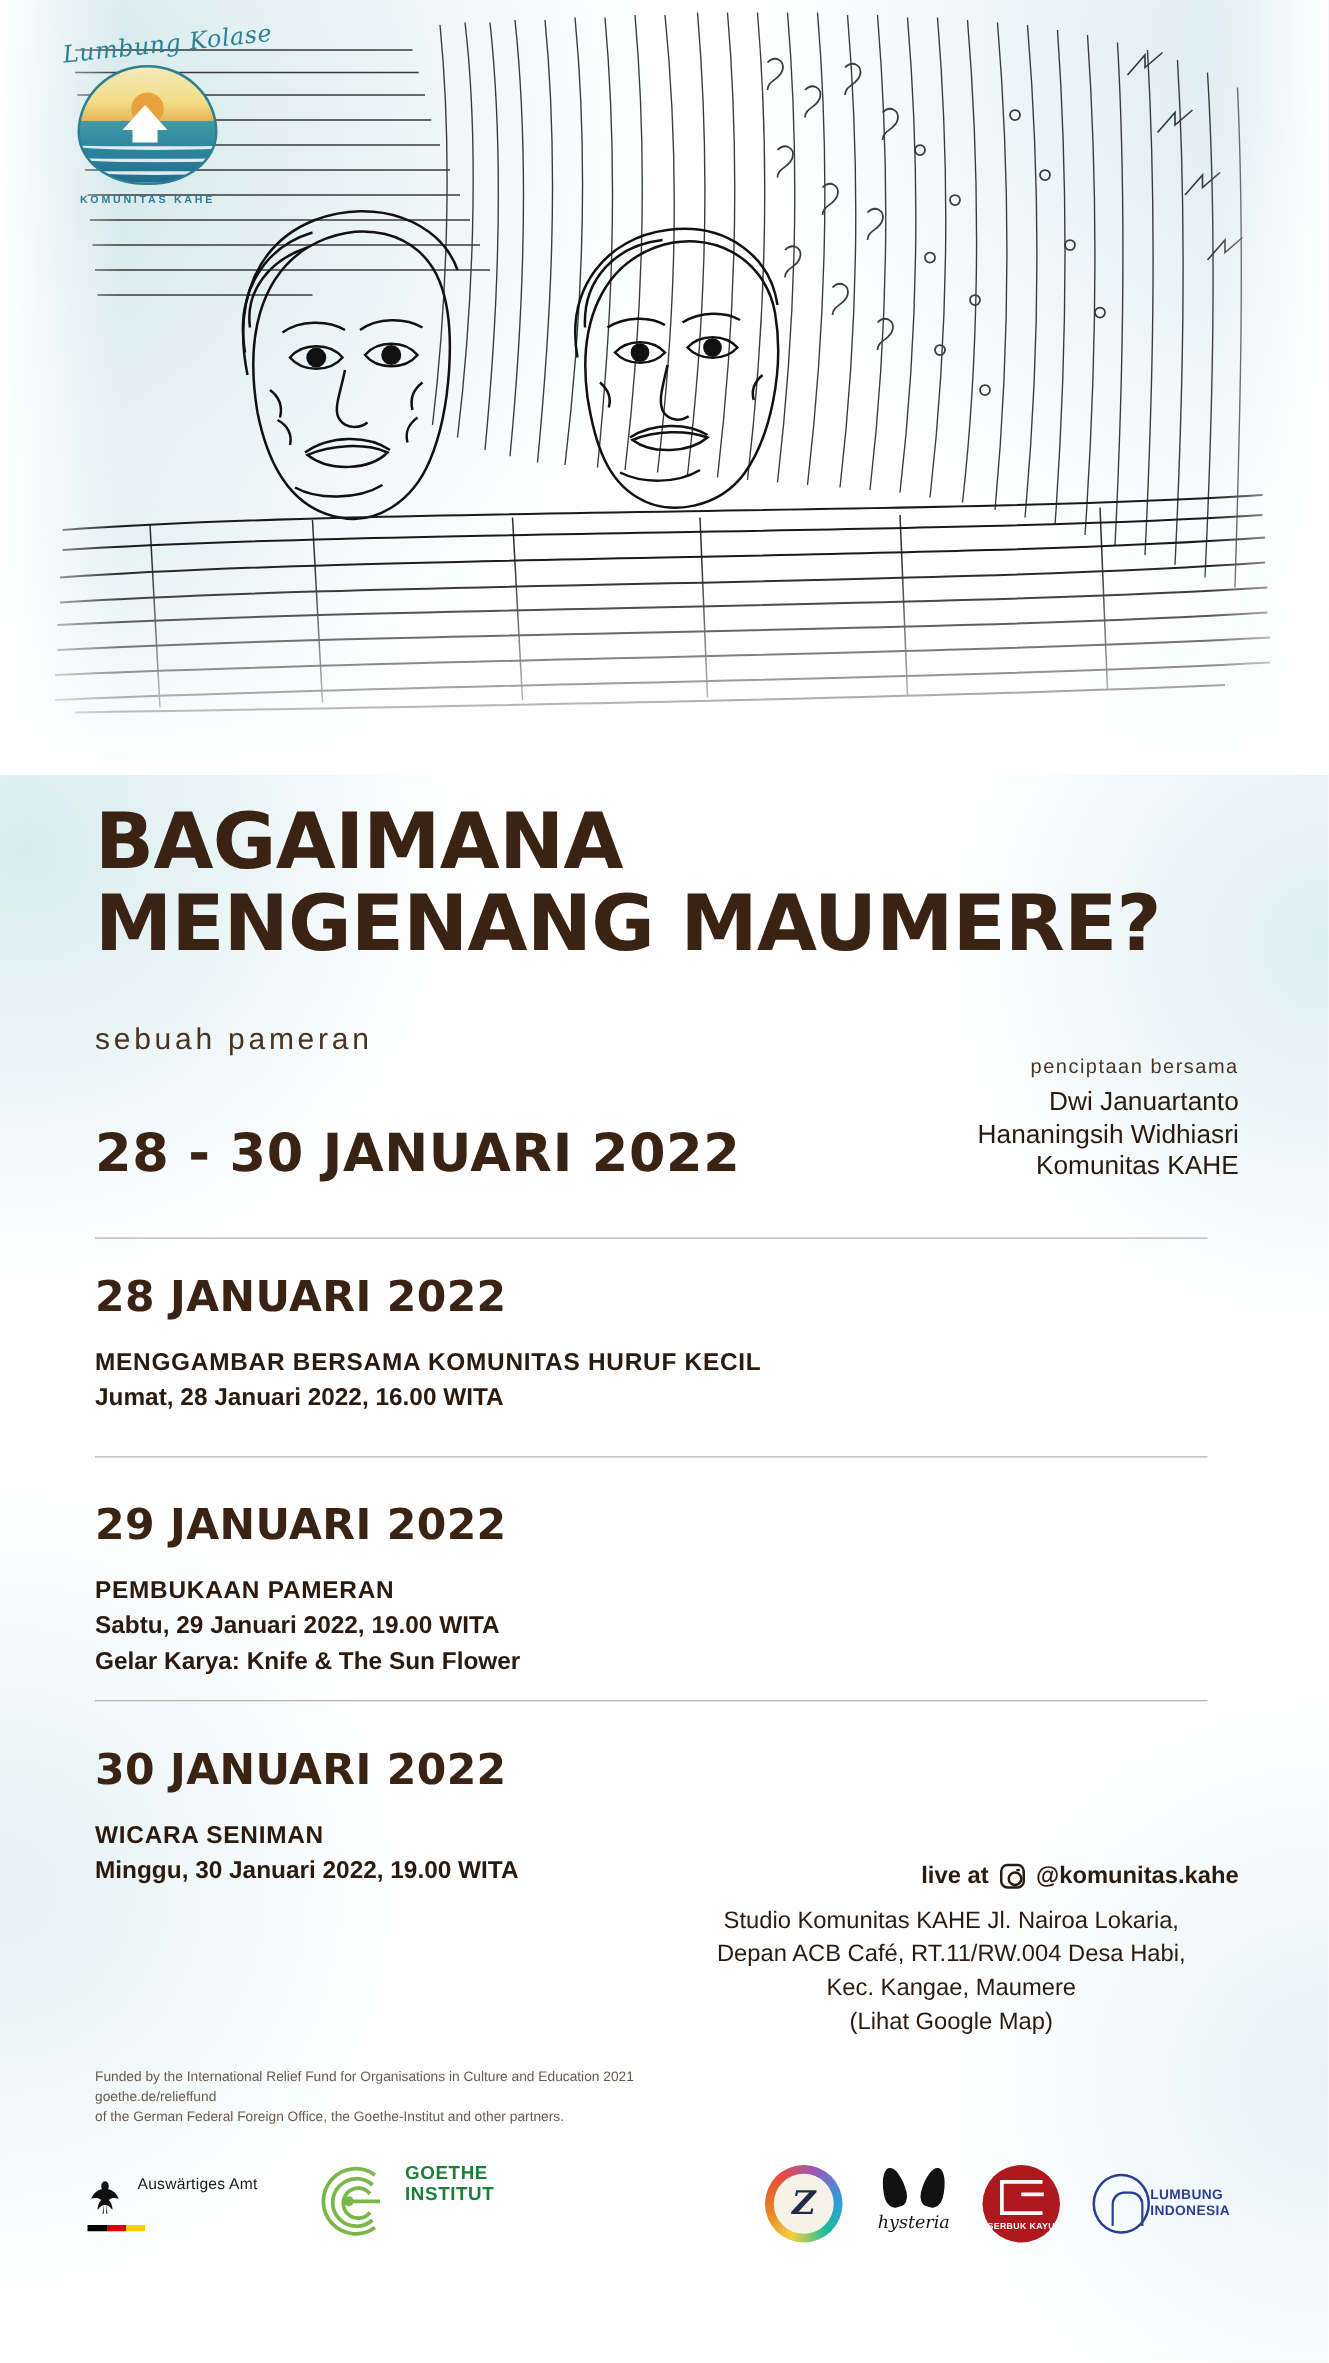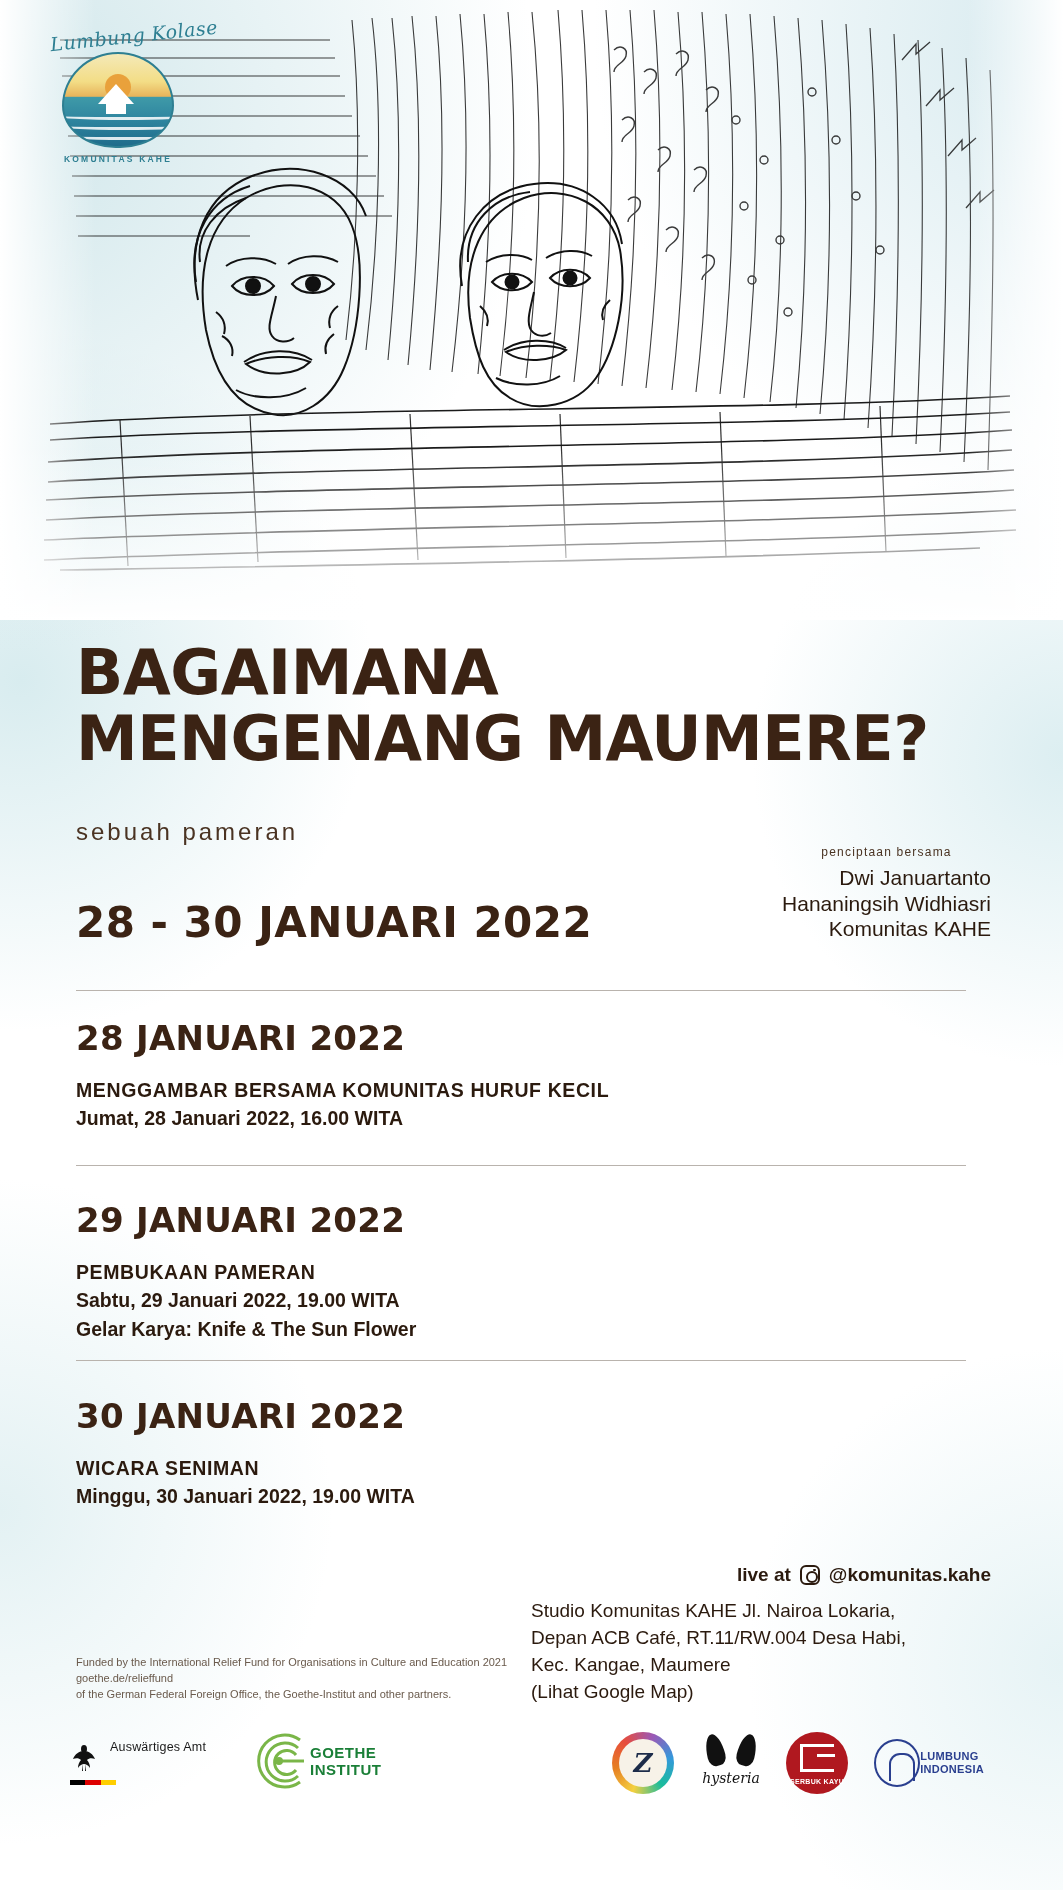--- a/index.html
+++ b/index.html
@@ -108,40 +108,40 @@
   
   #main-date {
     position: absolute; left: 76px; top: 898px;
     font-family: "DejaVu Sans", sans-serif;
     font-weight: bold; font-size: 42px; letter-spacing: 0.5px;
     color: #3b2314;
   }
 
   
   #credits { position: absolute; right: 72px; top: 845px; text-align: right; }
-  #credits .credit-label { font-size: 12px; letter-spacing: 1.2px; color: #4a3322; margin-bottom: 6px; text-align: center; }
+  #credits .credit-label { font-size: 16px; letter-spacing: 1.2px; color: #4a3322; margin-bottom: 6px; }
   #credits .credit-name { font-size: 21px; line-height: 1.22; color: #2b1a0e; }
 
   
   .rule { position: absolute; height: 1px; background: #b9b3ad; }
 
   
   .sched { position: absolute; left: 76px; width: 800px; }
   .sched .sched-date {
     font-family: "DejaVu Sans", sans-serif;
     font-weight: bold; font-size: 34px; color: #3b2314; letter-spacing: 0.3px;
   }
   .sched .sched-body { margin-top: 18px; }
   .sched .sched-body div {
     font-size: 19.5px; line-height: 1.45; color: #2b1a0e; font-weight: bold;
   }
   .sched .sched-body .caps { letter-spacing: 0.6px; }
 
   
-  #venue { position: absolute; right: 72px; top: 1564px; width: 460px; text-align: left; }
+  #venue { position: absolute; right: 72px; top: 1490px; width: 460px; text-align: center; }
   #venue .live-row {
     display: flex; align-items: center; justify-content: flex-end; gap: 9px;
     font-size: 19px; font-weight: bold; color: #2b1a0e; margin-bottom: 12px;
   }
   #venue .ig-icon {
     width: 20px; height: 20px; border: 2px solid #2b1a0e; border-radius: 6px;
     position: relative; display: inline-block;
   }
   #venue .ig-icon::before {
     content: ""; position: absolute; left: 4px; top: 4px; width: 8px; height: 8px;
@@ -162,21 +162,21 @@
   
   #footer { position: absolute; left: 0; bottom: 52px; width: 1053px; height: 110px; }
 
   .aa-logo { position: absolute; left: 70px; top: 10px; display: flex; align-items: flex-start; gap: 12px; }
   .aa-eagle { width: 28px; height: 34px; position: relative; }
   .aa-eagle svg { width: 28px; height: 34px; }
   .aa-text { font-size: 12.5px; color: #1a1a1a; padding-top: 2px; letter-spacing: 0.2px; }
   .aa-flag { position: absolute; left: 70px; top: 52px; width: 46px; height: 5px;
              background: linear-gradient(90deg,#000 0 33.3%, #D00 33.3% 66.6%, #FFCE00 66.6% 100%); }
 
-  .goethe { position: absolute; left: 248px; top: 2px; display: flex; align-items: center; }
+  .goethe { position: absolute; left: 248px; top: 2px; display: flex; align-items: flex-start; gap: 14px; }
   .goethe-mark { width: 62px; height: 62px; position: relative; }
   .goethe-text { font-size: 15px; font-weight: bold; line-height: 1.15; color: #1a7f37; letter-spacing: 0.5px; }
 
   .partner { position: absolute; top: 4px; width: 62px; height: 62px; }
   .p1 { left: 612px; border-radius: 50%;
         background: conic-gradient(from 200deg, #f4d03f, #e67e22, #e74c3c, #9b59b6, #3498db, #1abc9c, #f4d03f); }
   .p1 .glyph { position: absolute; inset: 7px; border-radius: 50%; background: #f7f2e8;
                display: flex; align-items: center; justify-content: center;
                font-family: "DejaVu Serif", serif; font-style: italic; font-weight: bold; font-size: 26px; color: #1d2c4a; }
   .p2 { left: 700px; }

